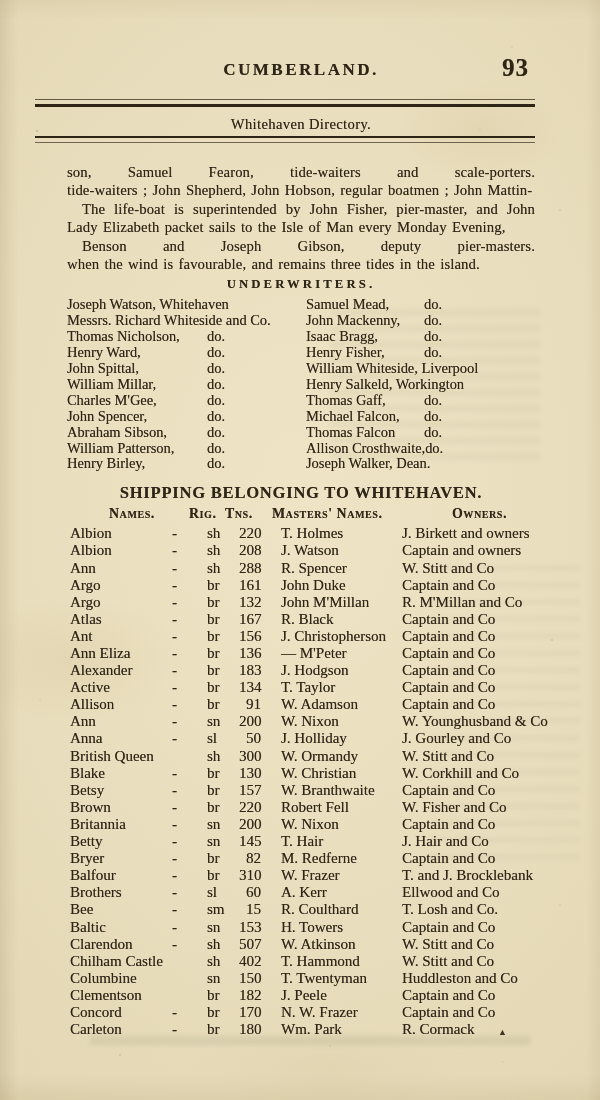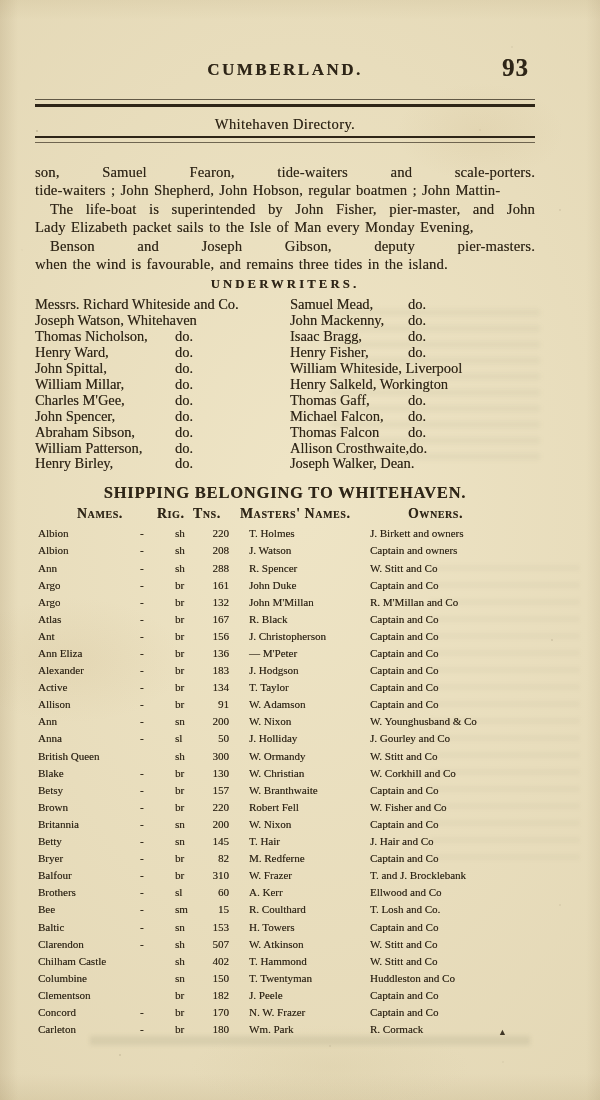--- a/index.html
+++ b/index.html
@@ -35,21 +35,21 @@
       radial-gradient(ellipse 200px 60px at 55% 97%, rgba(200,185,140,.16), transparent 70%);
   }
   .bleed{position:absolute; pointer-events:none; filter:blur(2px);}
   .bleed.b1{left:330px; top:300px; width:210px; height:160px;
     background:repeating-linear-gradient(0deg, rgba(110,115,75,.055) 0 7px, transparent 7px 16px);}
   .bleed.b2{left:90px; top:1036px; width:440px; height:9px; background:rgba(115,118,80,.12);}
   .bleed.b3{left:430px; top:560px; width:150px; height:300px;
     background:repeating-linear-gradient(0deg, rgba(110,115,75,.04) 0 6px, transparent 6px 17px);}
 
   .content{position:absolute; left:35px; top:0; width:500px;}
-  .ink{text-shadow:0.2px 0.2px 0.4px rgba(49,40,24,.55);}
+  .ink{text-shadow:0.2px 0.2px 0.4px rgba(49,40,24,.55);margin-left:32px;}
 
   .running-head{margin-top:57px; position:relative; text-align:center;
     font-weight:bold; font-size:17px; letter-spacing:2.5px; line-height:26px;}
   .page-num{position:absolute; right:6px; top:-2px; font-size:25px; font-weight:bold; letter-spacing:1px;}
 
   .rule .thin{border-top:1.6px solid rgba(46,37,23,.72);}
   .rule .thick{border-top:3px solid #2e2517;}
   .rule1{margin-top:16px;} .rule1 .thick{margin-top:4px;}
   .section-title{margin-top:8px; text-align:center; font-size:14.5px; line-height:18px; letter-spacing:.4px;}
   .rule2{margin-top:3px;} .rule2 .thick{border-top:2.6px solid #2e2517;} .rule2 .thin{margin-top:4px; border-top:1.3px solid rgba(46,37,23,.65);}
@@ -65,23 +65,23 @@
   .uw-row{display:flex; white-space:nowrap;}
   .uw-row .nm{min-width:140px;}
   .uw-col.right .uw-row{padding-left:5px;}
   .uw-col.right .uw-row .nm{min-width:118px;}
 
   .ship-heading{margin-top:11px; text-align:center; font-weight:bold; font-size:16.5px; letter-spacing:.8px; line-height:19px;}
 
   .tbl-head{position:relative; height:17px; margin-top:4px; font-size:13.8px; font-weight:bold;
     font-variant:small-caps; letter-spacing:.6px;}
   .tbl-head span{position:absolute; top:0;}
-  .h-names{left:42px;} .h-rig{left:122px;} .h-tns{left:158px;} .h-masters{left:205px;} .h-owners{left:373px;}
-
-  .tbl{margin-top:2px; font-size:11px;}
+  .h-names{left:42px;} .h-rig{left:122px;} .h-tns{left:158px;} .h-masters{left:205px;} .h-owners{left:385px;}
+
+  .tbl{margin-top:2px; font-size:15px;}
   .t-row{display:grid; grid-template-columns:95px 45px 32px 28px 135px auto;
     height:17.1px; line-height:17.1px; white-space:nowrap;}
   .c-name{padding-left:3px;}
   .c-dash{padding-left:10px; font-weight:bold;}
   .c-tns{text-align:right; padding-right:6px;}
   .c-master{padding-left:14px;}
   .c-owner{}
 
   .sig-mark{position:absolute; left:498px; top:1027px; font-size:9px; color:#2e2517; opacity:.9;}
 </style>
@@ -128,26 +128,26 @@
         <div class="line">when the wind is favourable, and remains three tides in the island.</div>
 
     </div>
 
     <div class="uw-heading ink">UNDERWRITERS.</div>
 
     <div class="uw-cols ink">
       <div class="uw-col left">
 
           <div class="uw-row">
+            <span class="nm">Joseph Watson, Whitehaven</span>
+            <span class="do"></span>
+          </div>
+
+          <div class="uw-row">
             <span class="nm">Messrs. Richard Whiteside and Co.</span>
-            <span class="do"></span>
-          </div>
-
-          <div class="uw-row">
-            <span class="nm">Joseph Watson, Whitehaven</span>
             <span class="do"></span>
           </div>
 
           <div class="uw-row">
             <span class="nm">Thomas Nicholson,</span>
             <span class="do">do.</span>
           </div>
 
           <div class="uw-row">
             <span class="nm">Henry Ward,</span>

